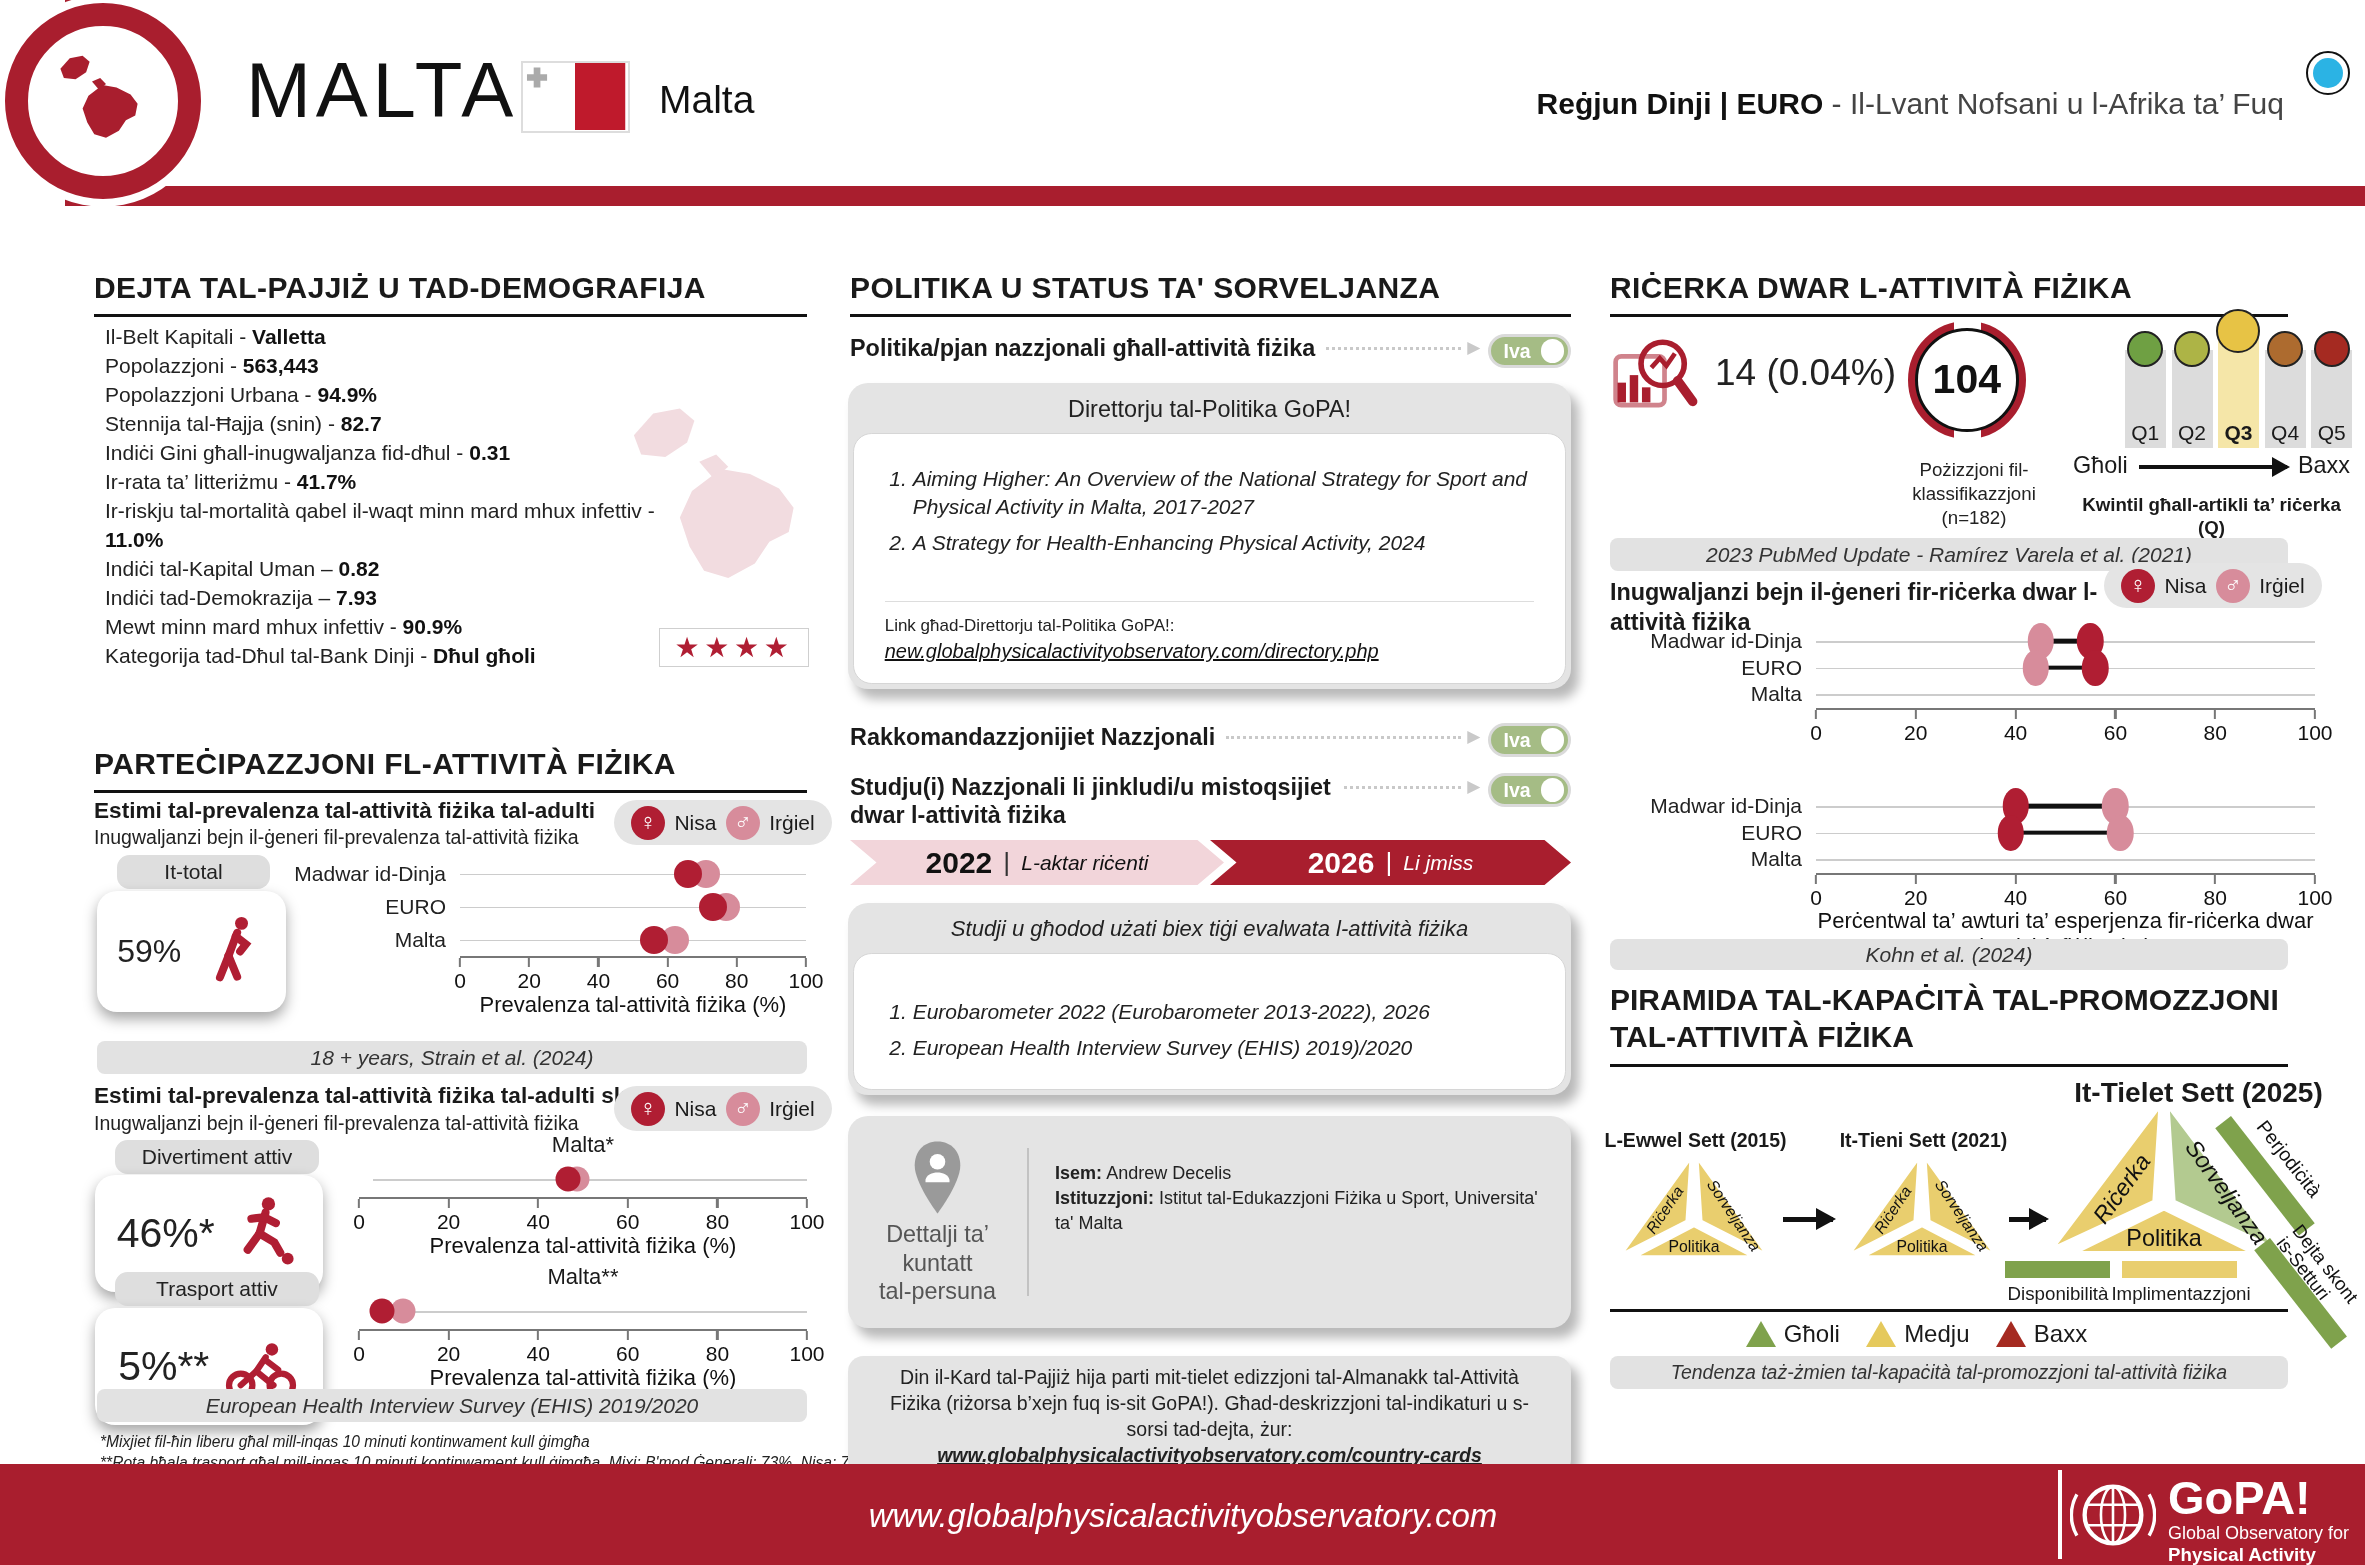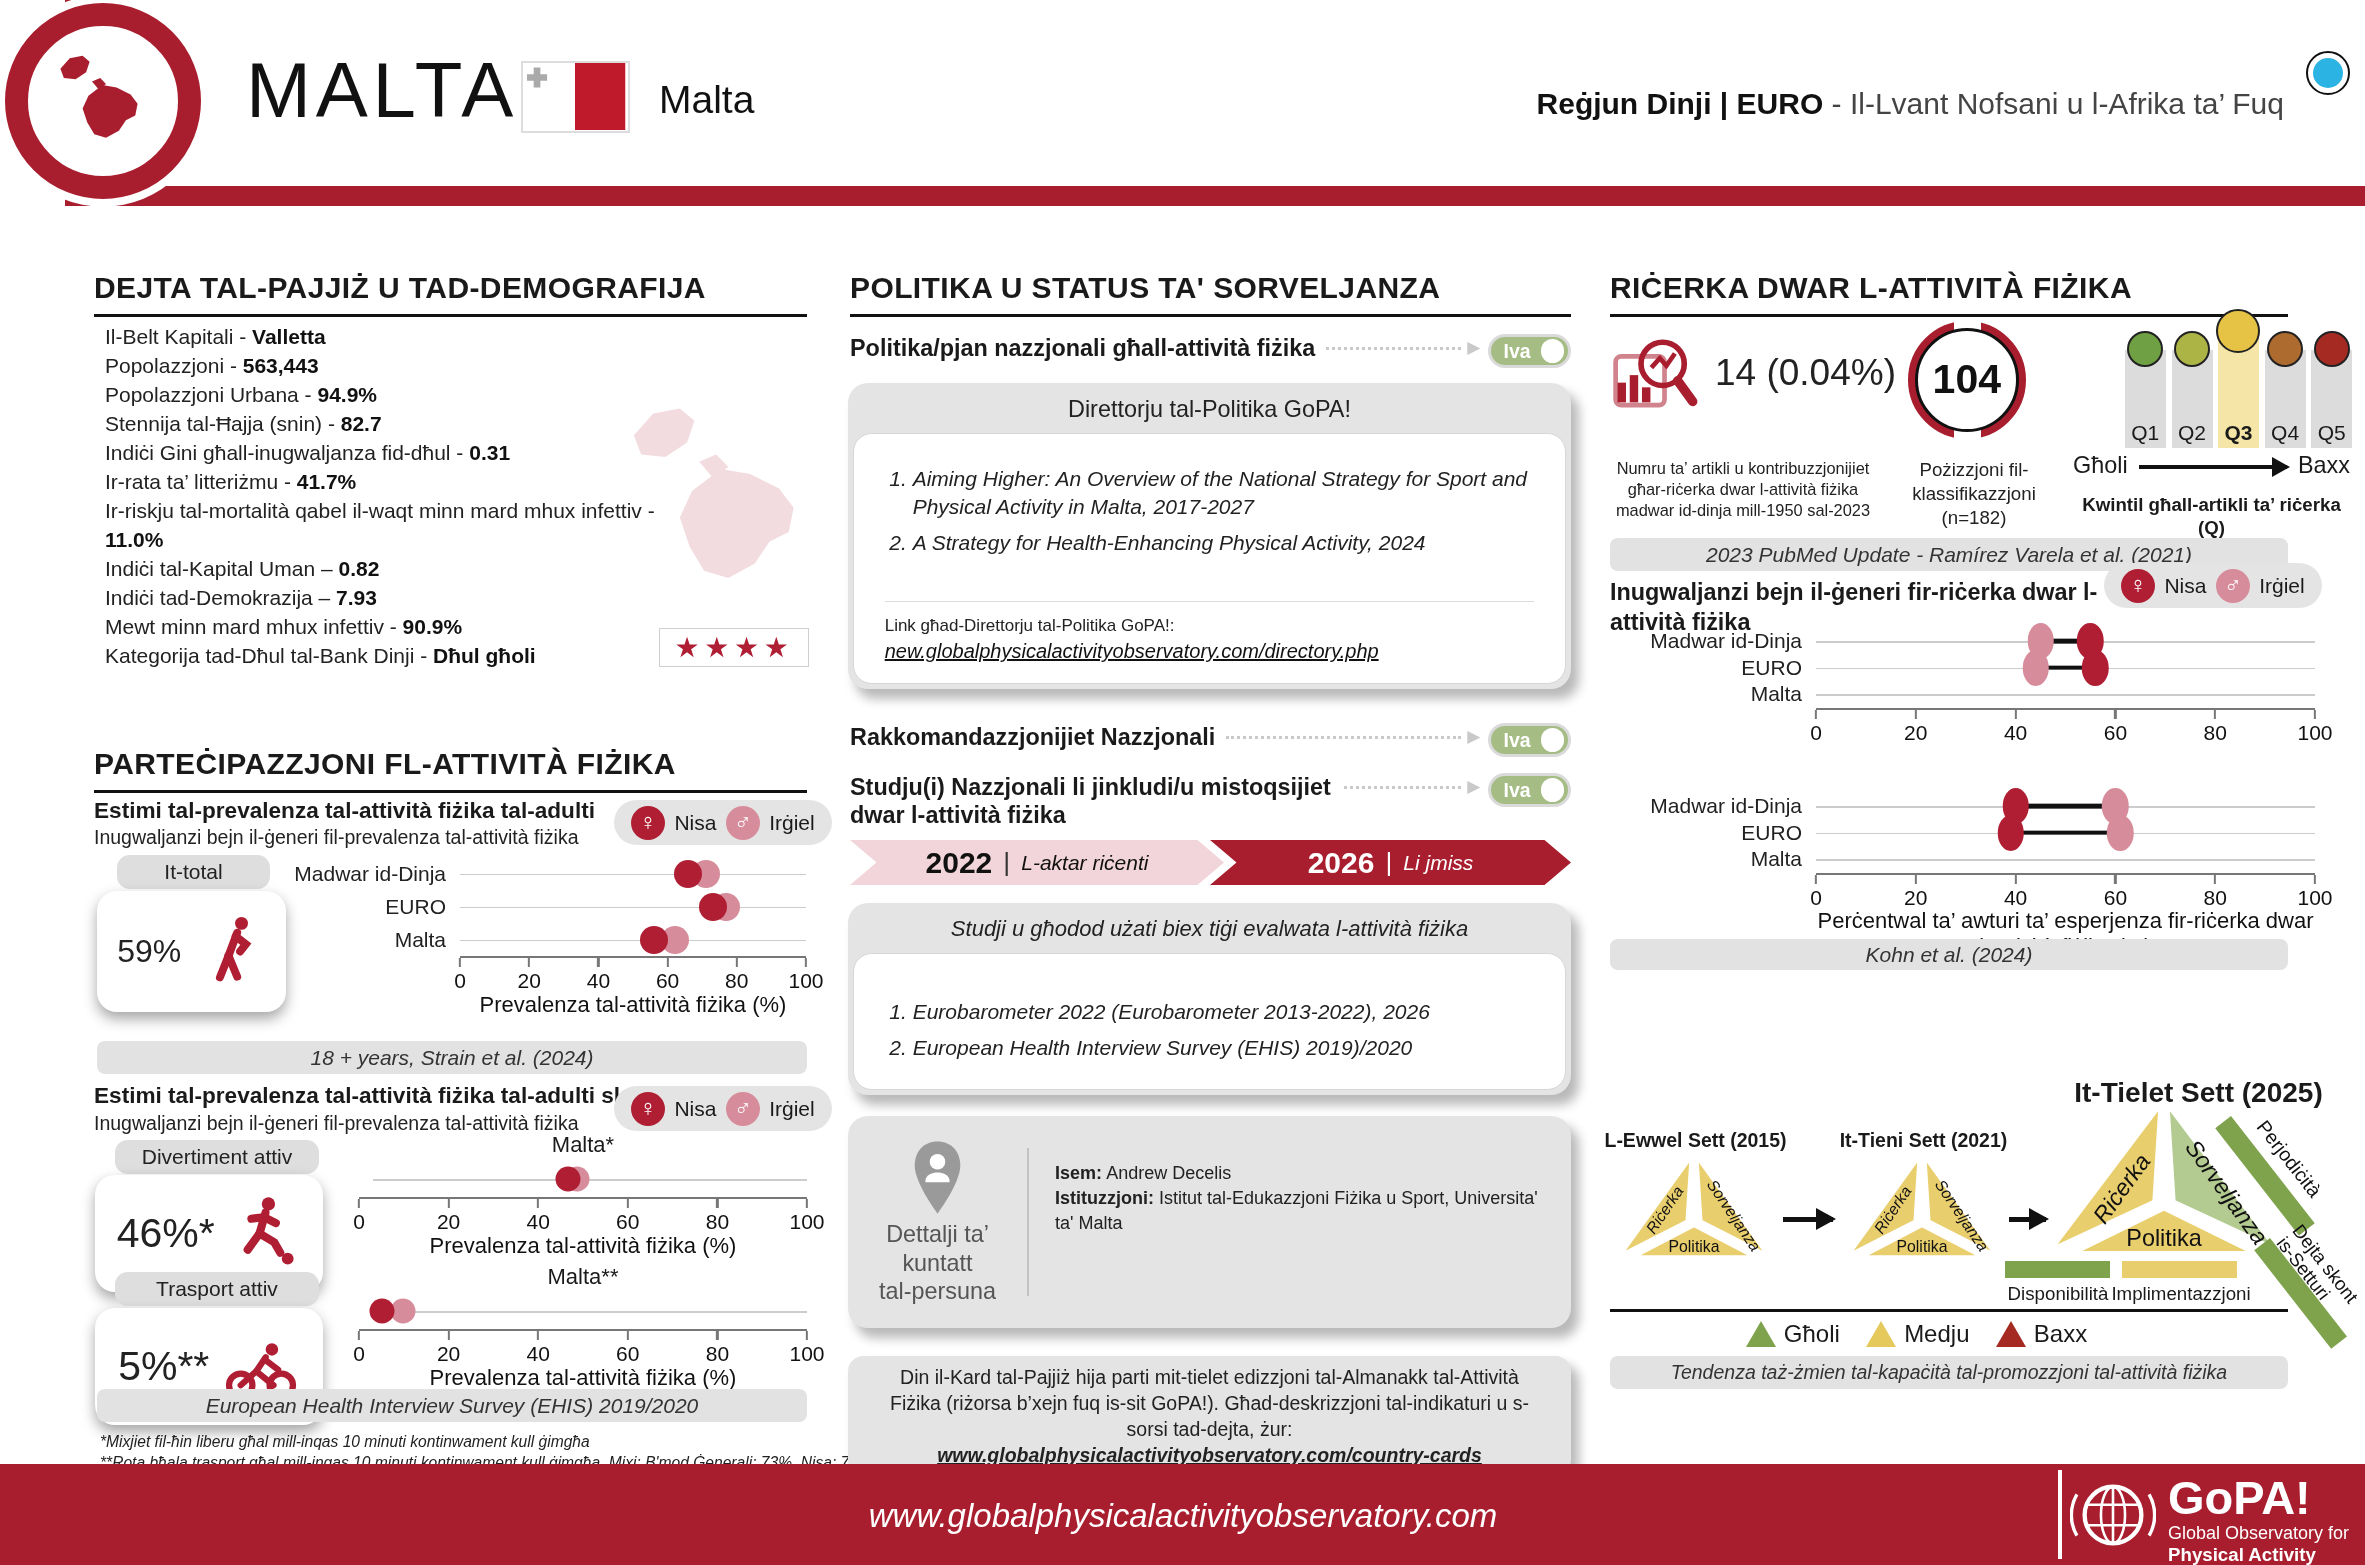--- a/index.html
+++ b/index.html
@@ -434,21 +434,20 @@
         <div class="q-dot" style="background: rgb(173, 107, 47);"></div>
         <div class="q-label">Q4</div>
       </div>
       <div class="q-col">
         <div class="q-bar"></div>
         <div class="q-dot" style="background: rgb(165, 42, 33);"></div>
         <div class="q-label">Q5</div>
       </div>
     </div>
 
-  <div class="abs" style="left:1598px;top:458px;width:290px;text-align:center;font-size:16.4px;line-height:21px;color:#222">Numru ta’ artikli u kontribuzzjonijiet għar-riċerka dwar l-attività fiżika madwar id-dinja mill-1950 sal-2023</div>
   <div class="abs" style="left:1890px;top:458px;width:168px;text-align:center;font-size:18.7px;line-height:24px;color:#222">Pożizzjoni fil-klassifikazzjoni (n=182)</div>
   <div class="abs" style="left:2073px;top:452px;width:277px;display:flex;font-size:23.4px">
     <span>Għoli</span>
     <span class="harrow"></span>
     <span>Baxx</span>
   </div>
   <div class="abs" style="left:2073px;top:493px;width:277px;text-align:center;font-weight:700;font-size:18.7px;line-height:23.4px">Kwintil għall-artikli ta’ riċerka (Q)</div>
 
   <div class="abs graybar" style="left:1610px;top:538px;width:678px;height:33px">2023 PubMed Update - Ramírez Varela et al. (2021)</div>
 
@@ -543,20 +542,24 @@
           <div class="axis-ticklabel" style="left: 80%;">80</div>
           <div class="axis-tick" style="left: 100%;"></div>
           <div class="axis-ticklabel" style="left: 100%;">100</div>
         </div>
       </div>
       <div class="chart-xlabel" style="padding-left: 210px;">Perċentwal ta’ awturi ta’ esperjenza fir-riċerka dwar l-attività fiżika (%)</div>
     </div>
 
   <div class="abs graybar" style="left:1610px;top:939px;width:678px;height:31px">Kohn et al. (2024)</div>
 
+  <div class="abs" style="left:1610px;top:981px;width:678px;font-weight:800;font-size:30px;line-height:37px;border-bottom:3.1px solid #111;padding-bottom:9.4px">
+    <div>PIRAMIDA TAL-KAPAĊITÀ TAL-PROMOZZJONI</div>
+    <div>TAL-ATTIVITÀ FIŻIKA</div>
+  </div>
 
   <div class="abs" style="left:2066px;top:1077px;width:265px;text-align:center;font-weight:700;font-size:28px">It-Tielet Sett (2025)</div>
   <div class="abs" style="left:1604px;top:1129px;width:183px;text-align:center;font-weight:700;font-size:19.5px">L-Ewwel Sett (2015)</div>
   <div class="abs" style="left:1832px;top:1129px;width:183px;text-align:center;font-weight:700;font-size:19.5px">It-Tieni Sett (2021)</div>
 
   <span class="abs" style="left:1613px;top:1154px">
     <svg viewBox="0 0 220 150" width="162" height="103">
       <g fill="#E9CE6E" stroke="#fff" stroke-width="5" stroke-linejoin="round">
         <polygon points="106,4 2,148 100,98"></polygon>
         <polygon points="114,4 218,148 120,98"></polygon>

